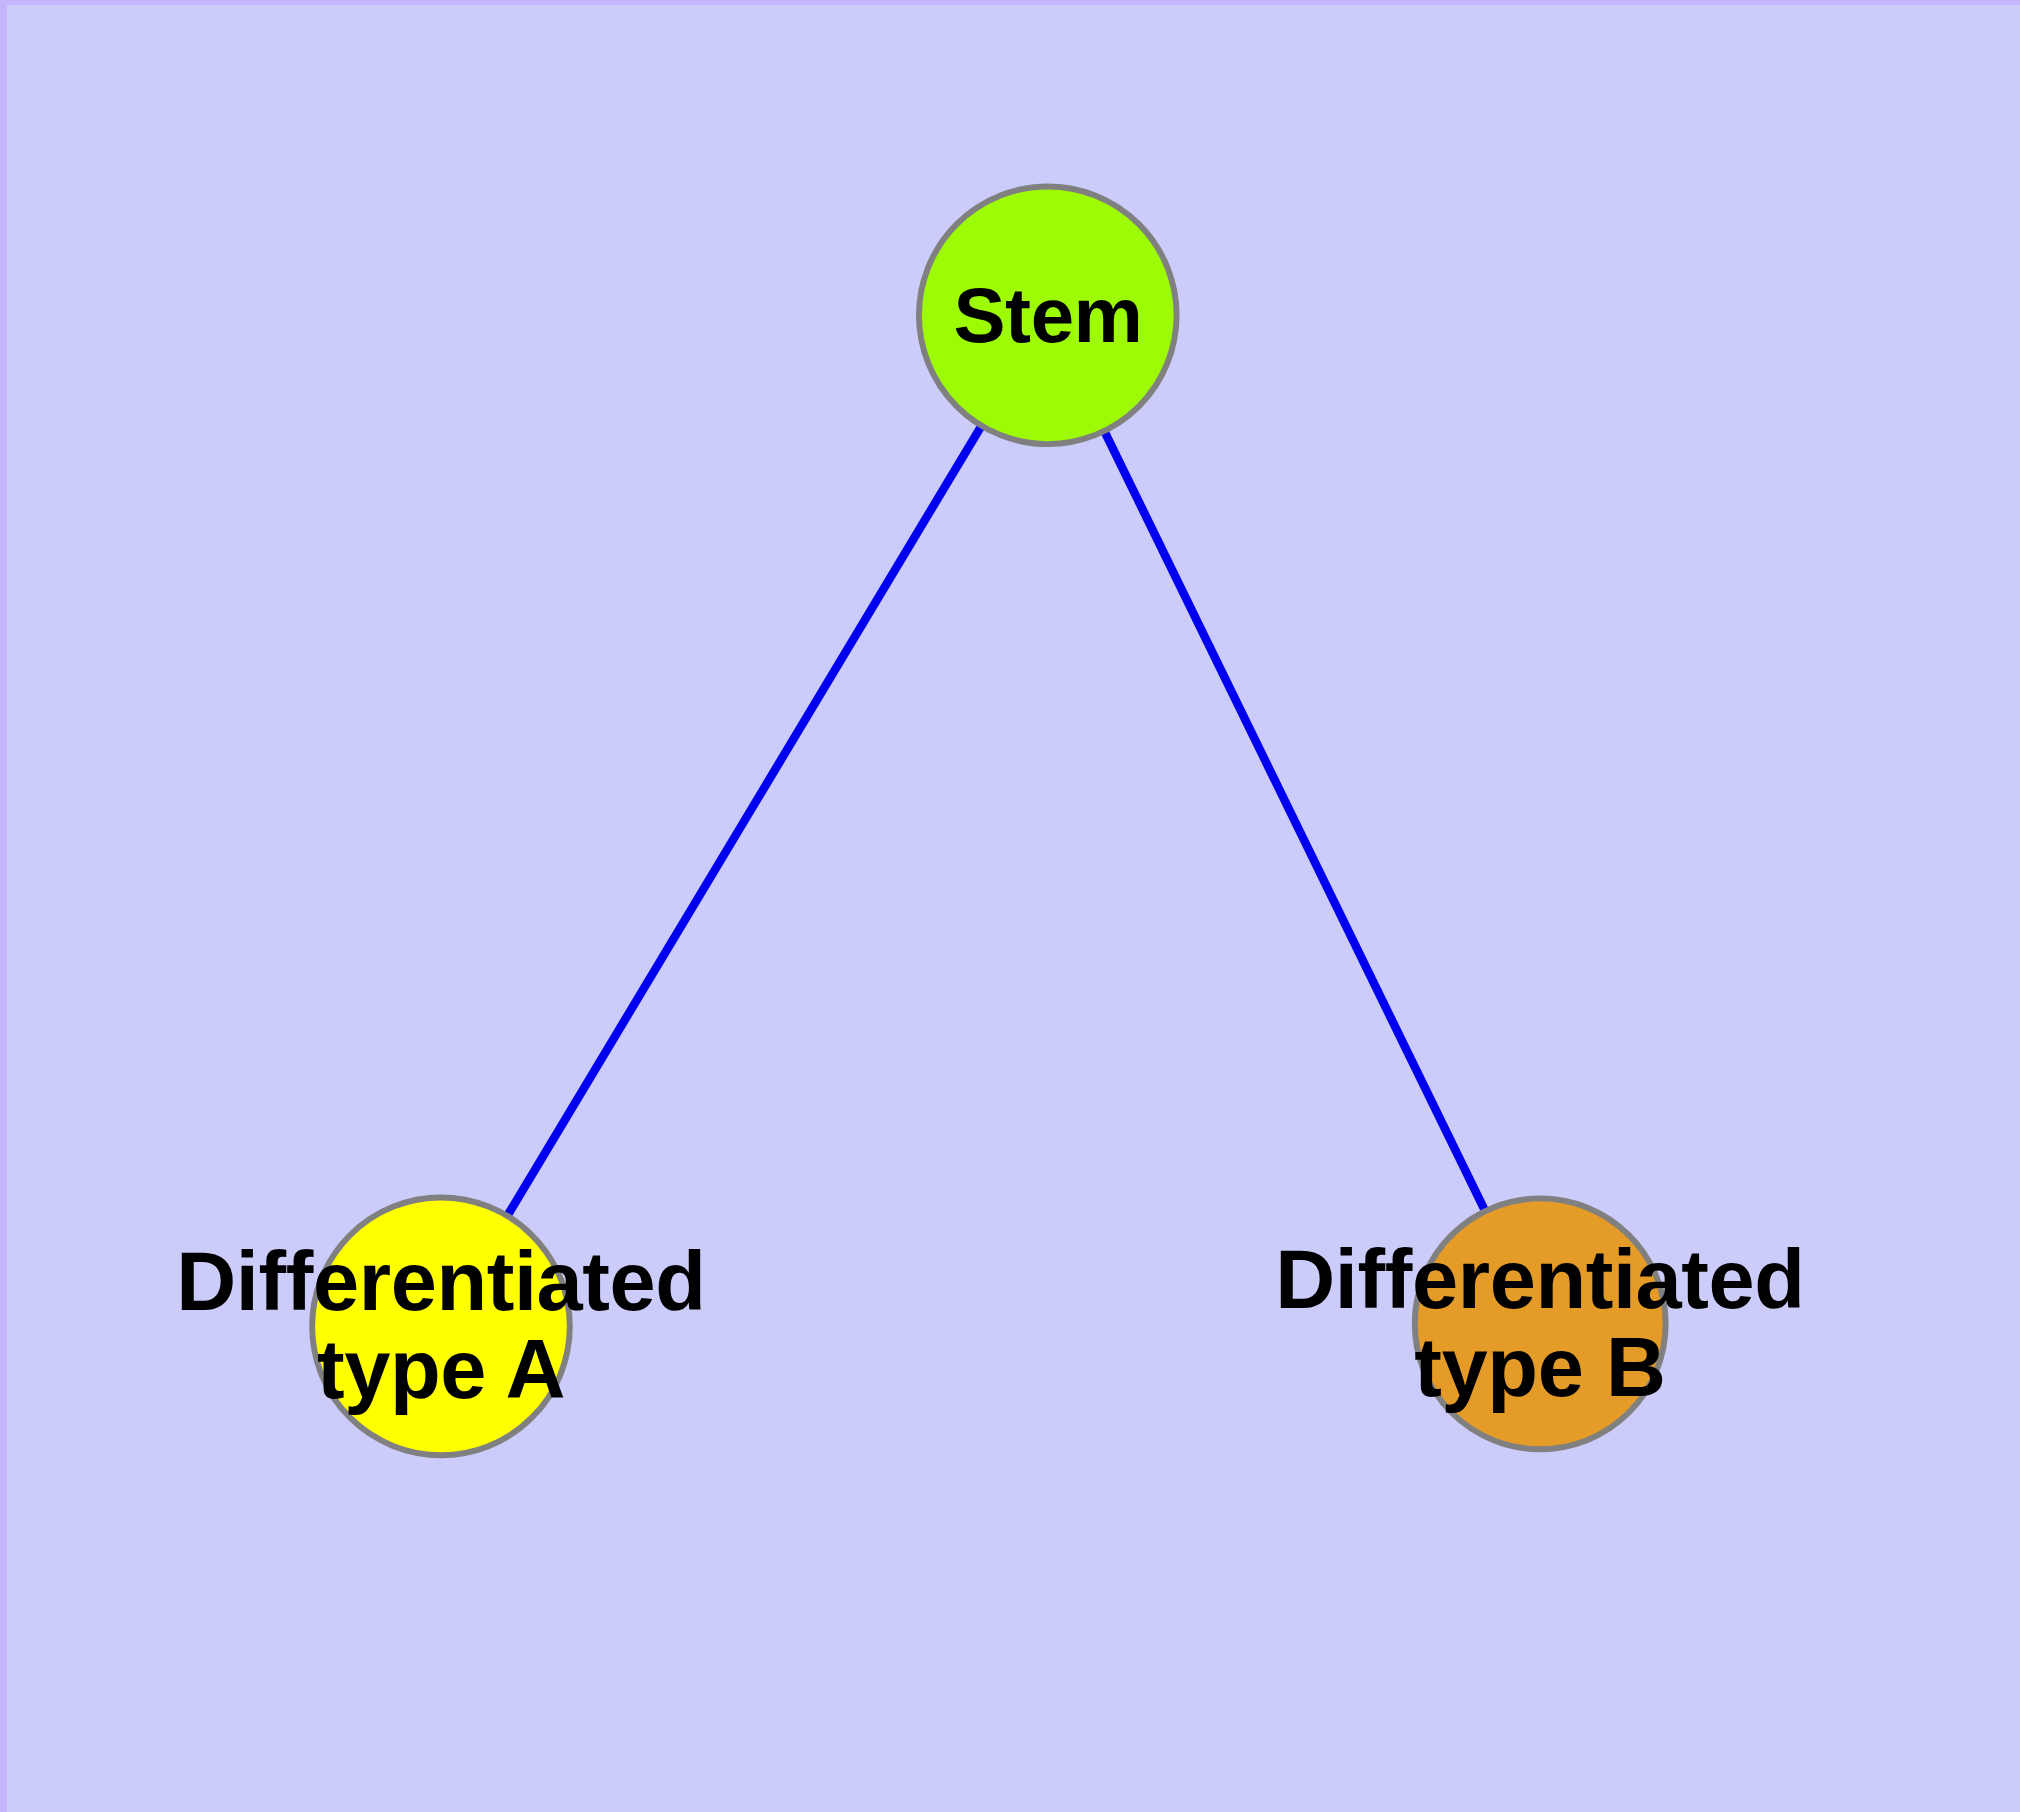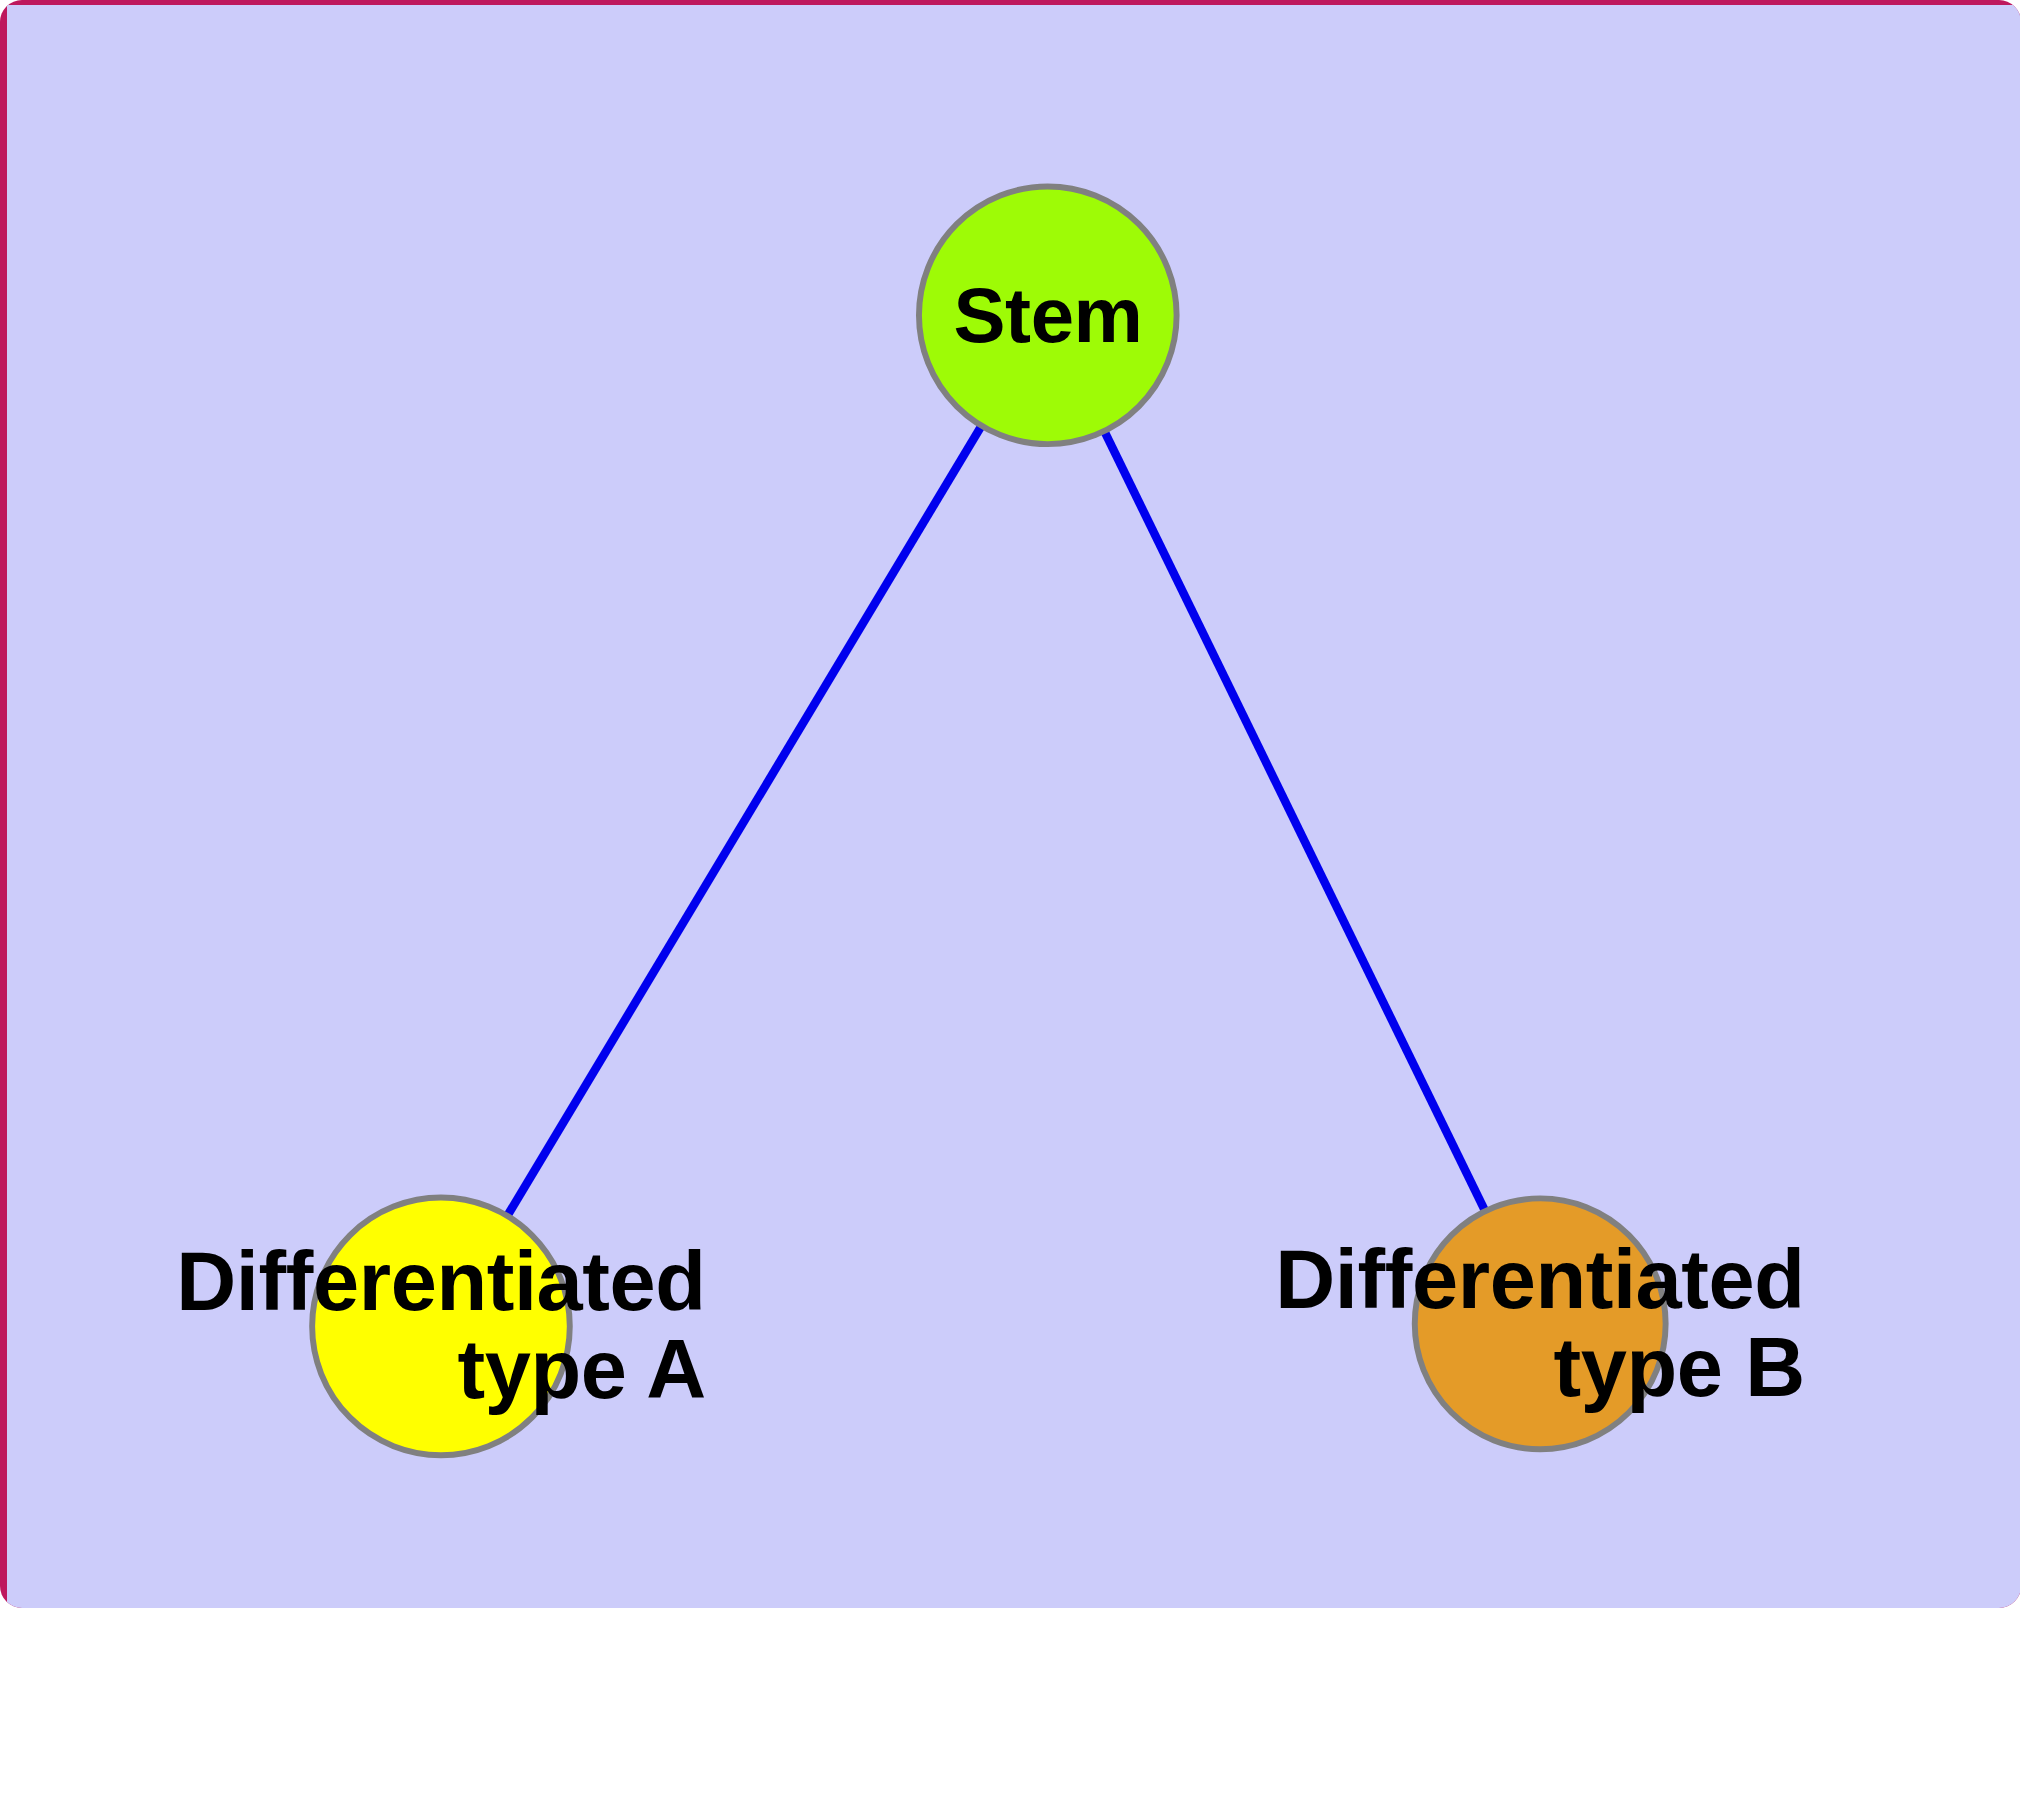--- a/index.html
+++ b/index.html
@@ -4,25 +4,24 @@
 <title>Cell differentiation graph</title>
 <style>
   html, body {
     margin: 0;
     padding: 0;
     background: #ffffff;
   }
   #canvas {
     position: relative;
     width: 2021px;
-    height: 1608px;
-    background: #be185d;
+    height: 1812px;
+    background: #c4b5fd;
     overflow: hidden;
     font-family: "Liberation Sans", "DejaVu Sans", sans-serif;
-    border-radius: 22px;
   }
   #plot-background {
     position: absolute;
     left: 6.8px;
     top: 5.1px;
     width: 2014px;
     height: 1807px;
     background: #ccccfa;
   }
   #graph-svg {
@@ -37,21 +36,21 @@
     text-align: center;
     font-weight: bold;
     color: #000000;
     line-height: 1.06;
     white-space: pre;
     transform: translate(-50%, -50%);
     letter-spacing: -0.4px;
     pointer-events: none;
   }
   .label-stem   { font-size: 78px; }
-  .label-child  { font-size: 83px; text-align: right; }
+  .label-child  { font-size: 83px; }
 </style>
 </head>
 <body>
 
 <div id="canvas">
 
   <div id="plot-background"></div>
 
   <svg id="graph-svg" viewBox="0 0 2384 2138" xmlns="http://www.w3.org/2000/svg">
     <g id="edge-layer">

